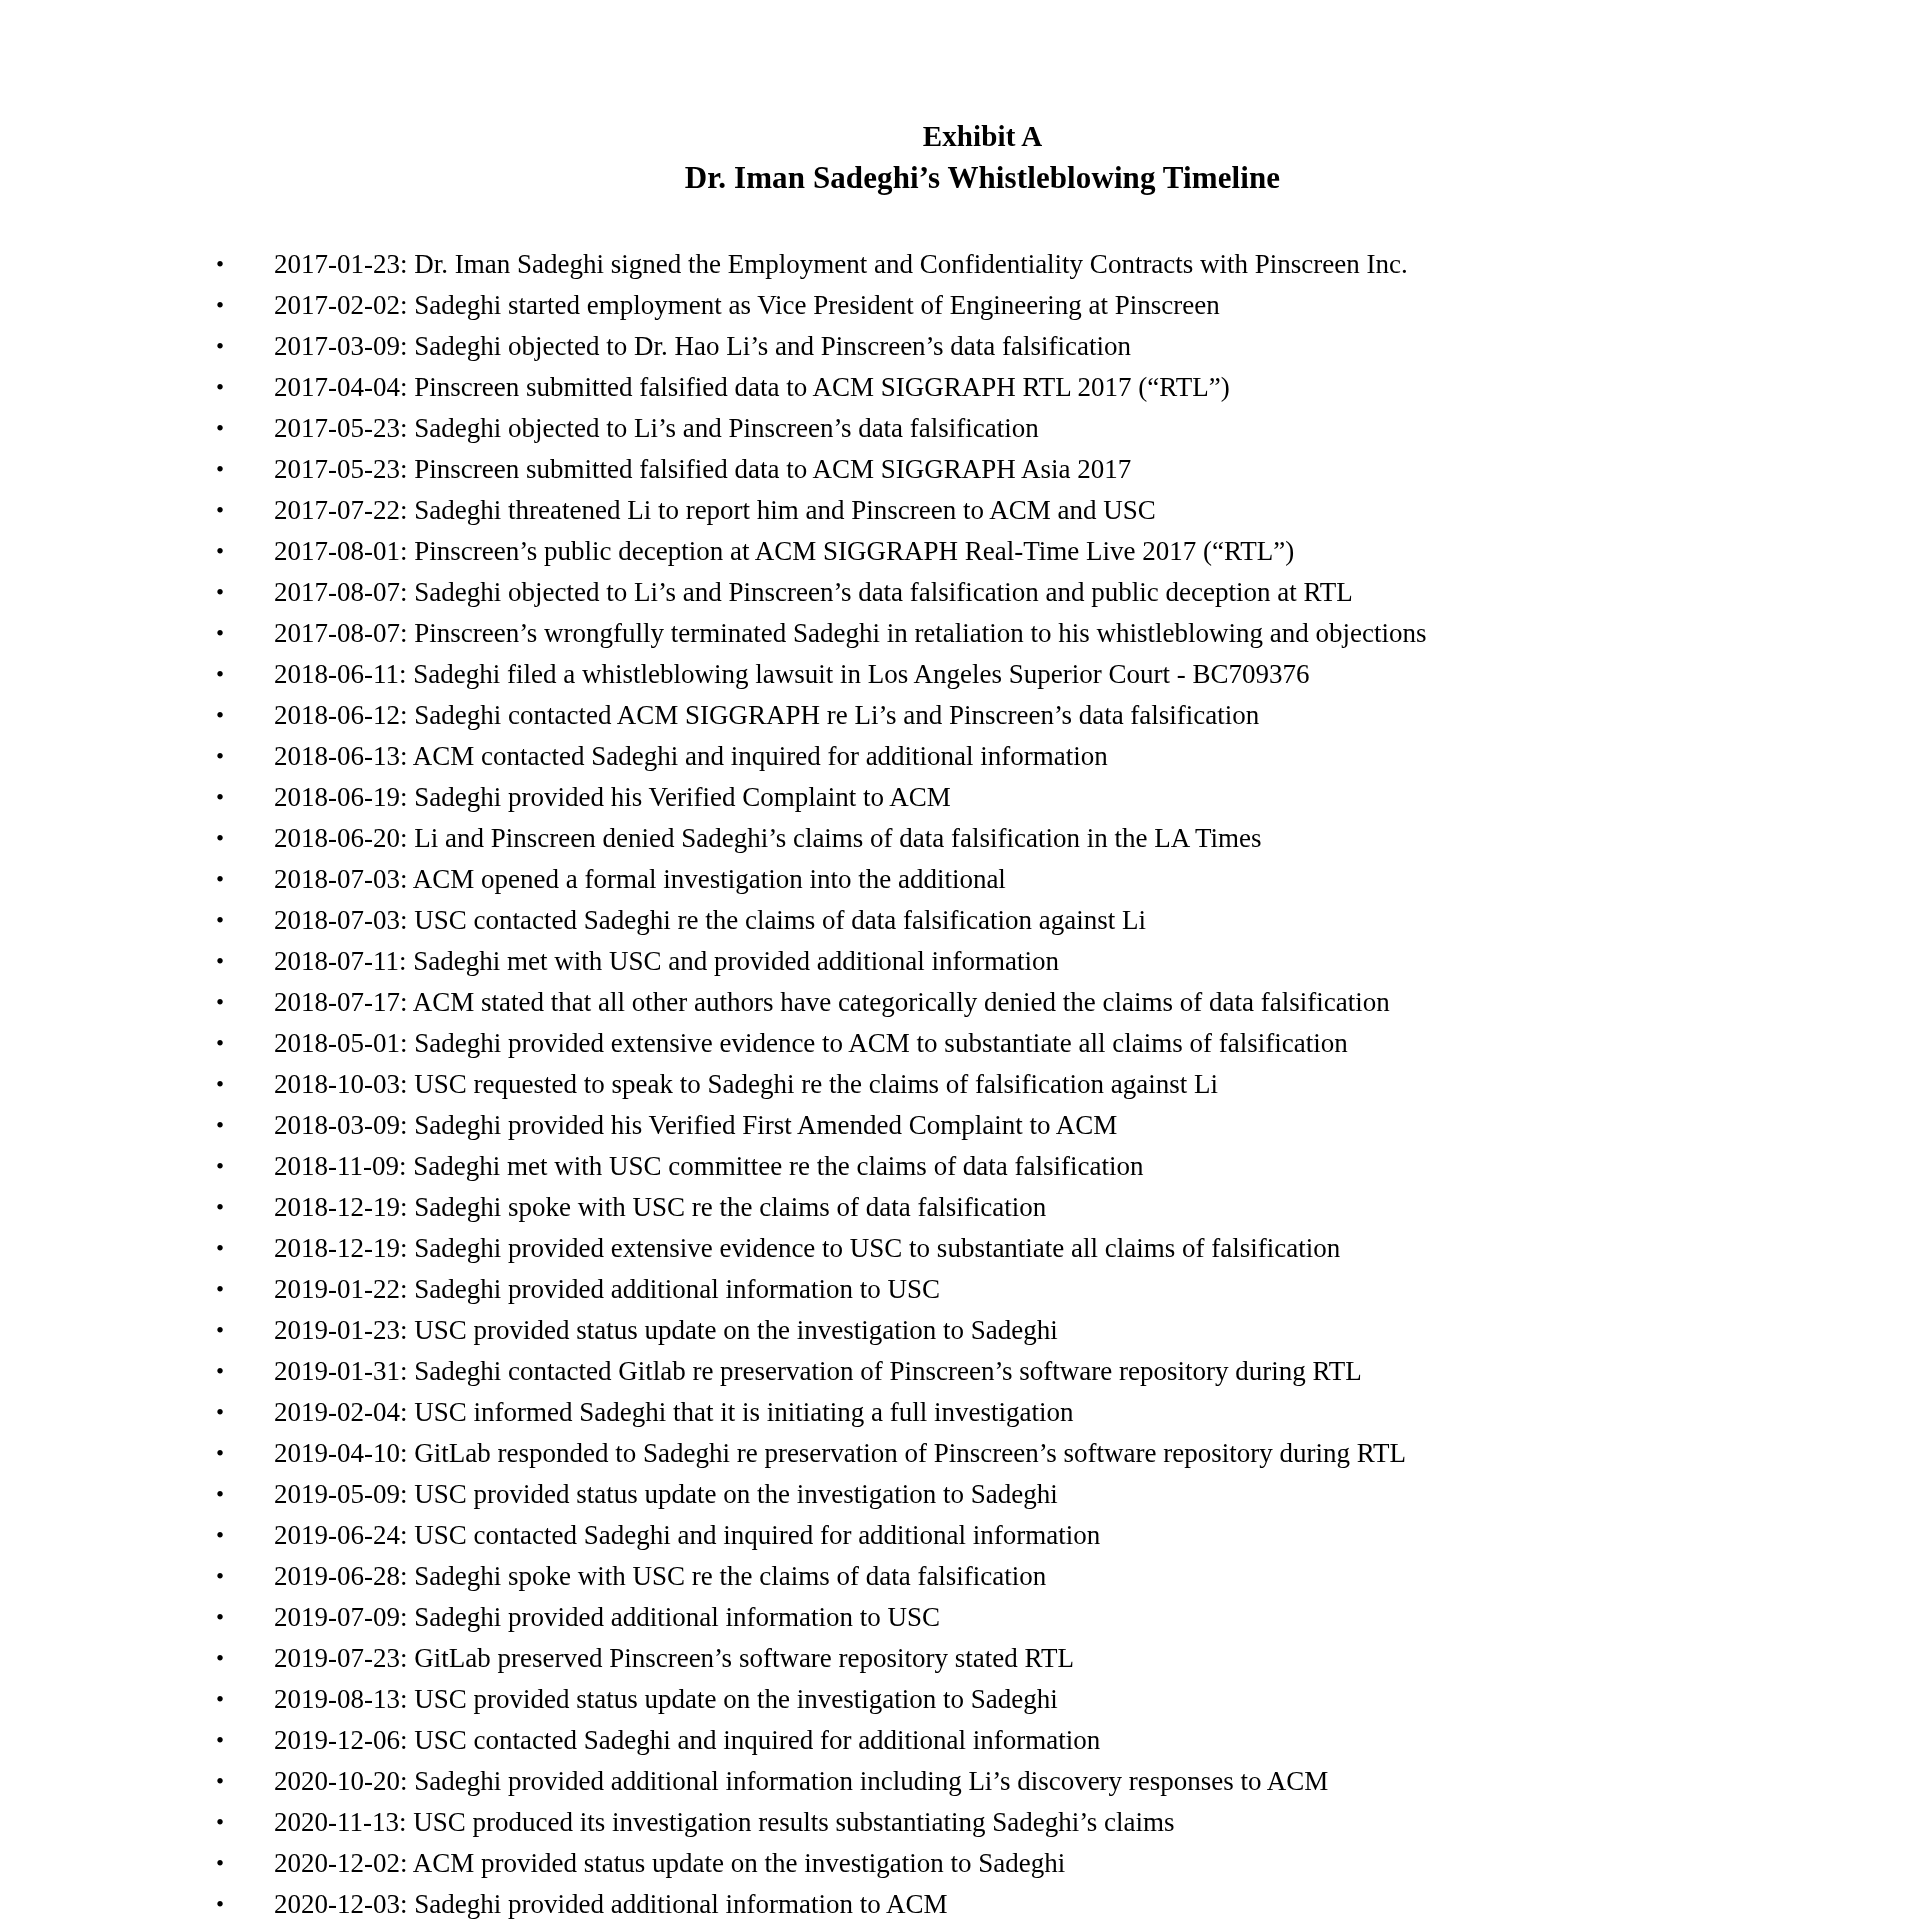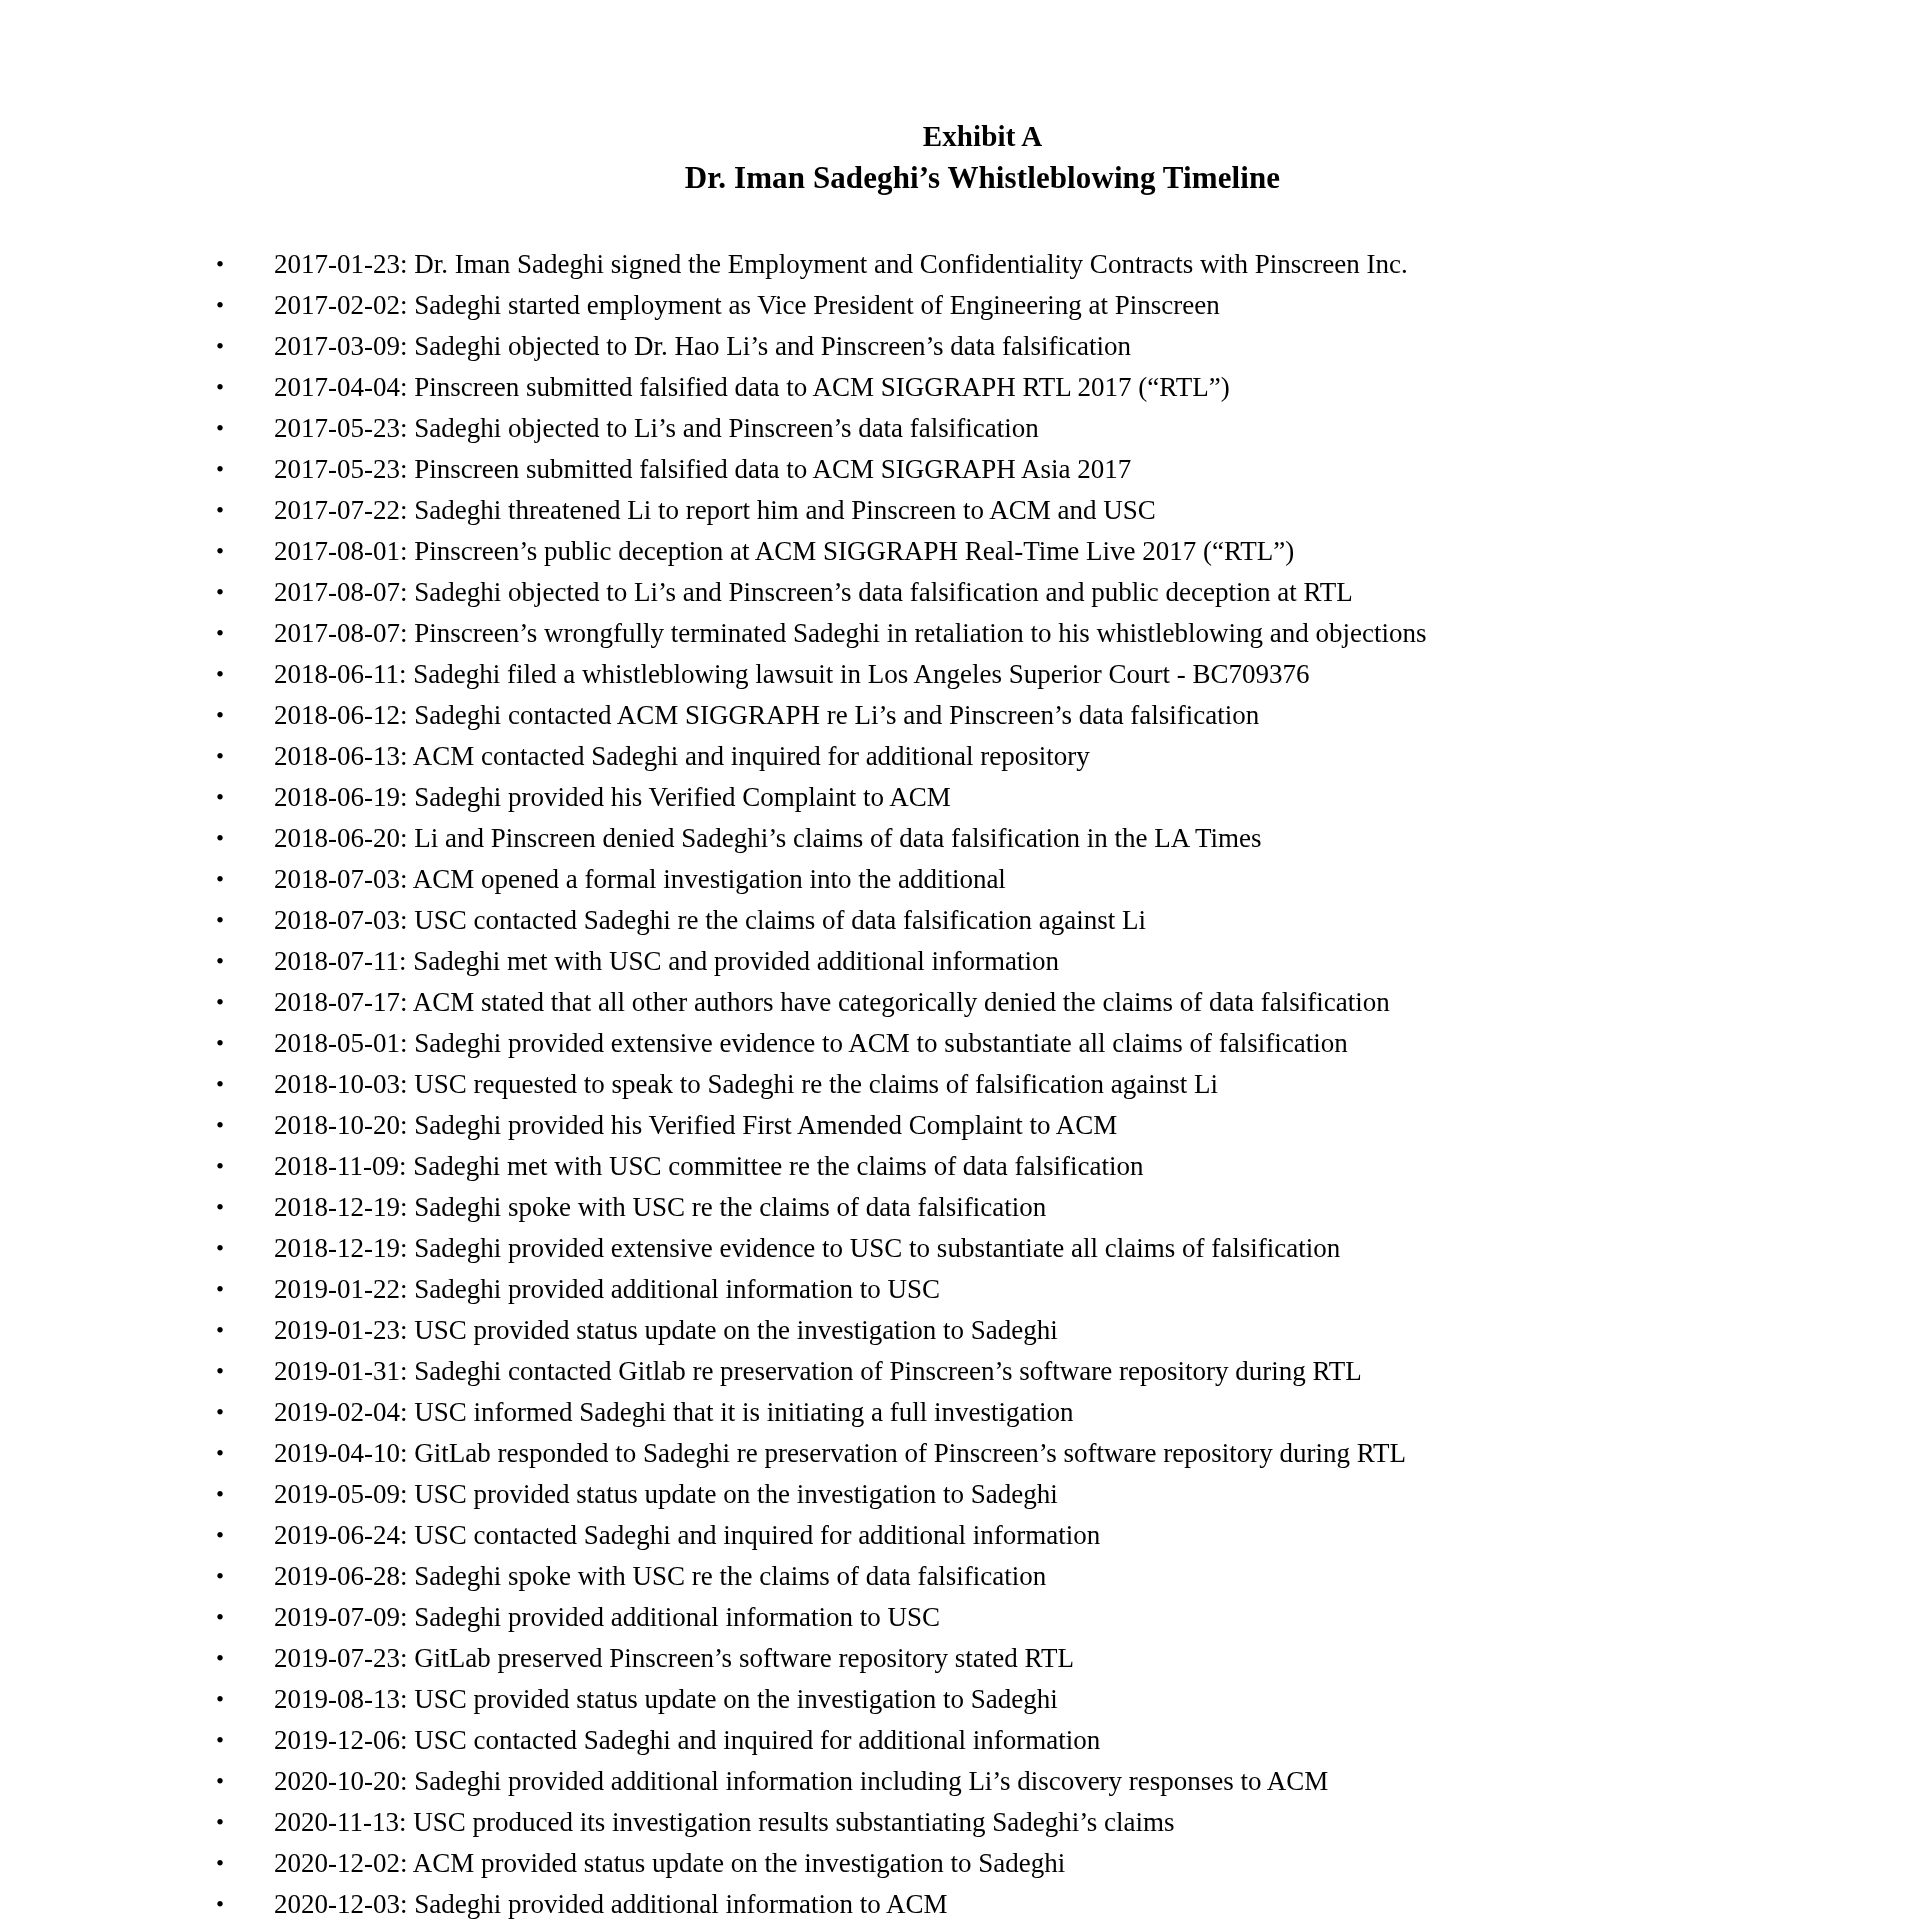--- a/index.html
+++ b/index.html
@@ -96,30 +96,30 @@
       <li class="timeline-item"><span class="bullet-marker">•</span><span class="entry-date">2017-03-09:</span><span class="entry-text"> Sadeghi objected to Dr. Hao Li’s and Pinscreen’s data falsification</span></li>
       <li class="timeline-item"><span class="bullet-marker">•</span><span class="entry-date">2017-04-04:</span><span class="entry-text"> Pinscreen submitted falsified data to ACM SIGGRAPH RTL 2017 (“RTL”)</span></li>
       <li class="timeline-item"><span class="bullet-marker">•</span><span class="entry-date">2017-05-23:</span><span class="entry-text"> Sadeghi objected to Li’s and Pinscreen’s data falsification</span></li>
       <li class="timeline-item"><span class="bullet-marker">•</span><span class="entry-date">2017-05-23:</span><span class="entry-text"> Pinscreen submitted falsified data to ACM SIGGRAPH Asia 2017</span></li>
       <li class="timeline-item"><span class="bullet-marker">•</span><span class="entry-date">2017-07-22:</span><span class="entry-text"> Sadeghi threatened Li to report him and Pinscreen to ACM and USC</span></li>
       <li class="timeline-item"><span class="bullet-marker">•</span><span class="entry-date">2017-08-01:</span><span class="entry-text"> Pinscreen’s public deception at ACM SIGGRAPH Real-Time Live 2017 (“RTL”)</span></li>
       <li class="timeline-item"><span class="bullet-marker">•</span><span class="entry-date">2017-08-07:</span><span class="entry-text"> Sadeghi objected to Li’s and Pinscreen’s data falsification and public deception at RTL</span></li>
       <li class="timeline-item"><span class="bullet-marker">•</span><span class="entry-date">2017-08-07:</span><span class="entry-text"> Pinscreen’s wrongfully terminated Sadeghi in retaliation to his whistleblowing and objections</span></li>
       <li class="timeline-item"><span class="bullet-marker">•</span><span class="entry-date">2018-06-11:</span><span class="entry-text"> Sadeghi filed a whistleblowing lawsuit in Los Angeles Superior Court - BC709376</span></li>
       <li class="timeline-item"><span class="bullet-marker">•</span><span class="entry-date">2018-06-12:</span><span class="entry-text"> Sadeghi contacted ACM SIGGRAPH re Li’s and Pinscreen’s data falsification</span></li>
-      <li class="timeline-item"><span class="bullet-marker">•</span><span class="entry-date">2018-06-13:</span><span class="entry-text"> ACM contacted Sadeghi and inquired for additional repository</span></li>
+      <li class="timeline-item"><span class="bullet-marker">•</span><span class="entry-date">2018-06-13:</span><span class="entry-text"> ACM contacted Sadeghi and inquired for additional information</span></li>
       <li class="timeline-item"><span class="bullet-marker">•</span><span class="entry-date">2018-06-19:</span><span class="entry-text"> Sadeghi provided his Verified Complaint to ACM</span></li>
       <li class="timeline-item"><span class="bullet-marker">•</span><span class="entry-date">2018-06-20:</span><span class="entry-text"> Li and Pinscreen denied Sadeghi’s claims of data falsification in the LA Times</span></li>
       <li class="timeline-item"><span class="bullet-marker">•</span><span class="entry-date">2018-07-03:</span><span class="entry-text"> ACM opened a formal investigation into the additional</span></li>
       <li class="timeline-item"><span class="bullet-marker">•</span><span class="entry-date">2018-07-03:</span><span class="entry-text"> USC contacted Sadeghi re the claims of data falsification against Li</span></li>
       <li class="timeline-item"><span class="bullet-marker">•</span><span class="entry-date">2018-07-11:</span><span class="entry-text"> Sadeghi met with USC and provided additional information</span></li>
       <li class="timeline-item"><span class="bullet-marker">•</span><span class="entry-date">2018-07-17:</span><span class="entry-text"> ACM stated that all other authors have categorically denied the claims of data falsification</span></li>
       <li class="timeline-item"><span class="bullet-marker">•</span><span class="entry-date">2018-05-01:</span><span class="entry-text"> Sadeghi provided extensive evidence to ACM to substantiate all claims of falsification</span></li>
       <li class="timeline-item"><span class="bullet-marker">•</span><span class="entry-date">2018-10-03:</span><span class="entry-text"> USC requested to speak to Sadeghi re the claims of falsification against Li</span></li>
-      <li class="timeline-item"><span class="bullet-marker">•</span><span class="entry-date">2018-10-20:</span><span class="entry-text"> Sadeghi provided his Verified First Amended Complaint to ACM</span></li>
+      <li class="timeline-item"><span class="bullet-marker">•</span><span class="entry-date">2018-03-09:</span><span class="entry-text"> Sadeghi provided his Verified First Amended Complaint to ACM</span></li>
       <li class="timeline-item"><span class="bullet-marker">•</span><span class="entry-date">2018-11-09:</span><span class="entry-text"> Sadeghi met with USC committee re the claims of data falsification</span></li>
       <li class="timeline-item"><span class="bullet-marker">•</span><span class="entry-date">2018-12-19:</span><span class="entry-text"> Sadeghi spoke with USC re the claims of data falsification</span></li>
       <li class="timeline-item"><span class="bullet-marker">•</span><span class="entry-date">2018-12-19:</span><span class="entry-text"> Sadeghi provided extensive evidence to USC to substantiate all claims of falsification</span></li>
       <li class="timeline-item"><span class="bullet-marker">•</span><span class="entry-date">2019-01-22:</span><span class="entry-text"> Sadeghi provided additional information to USC</span></li>
       <li class="timeline-item"><span class="bullet-marker">•</span><span class="entry-date">2019-01-23:</span><span class="entry-text"> USC provided status update on the investigation to Sadeghi</span></li>
       <li class="timeline-item"><span class="bullet-marker">•</span><span class="entry-date">2019-01-31:</span><span class="entry-text"> Sadeghi contacted Gitlab re preservation of Pinscreen’s software repository during RTL</span></li>
       <li class="timeline-item"><span class="bullet-marker">•</span><span class="entry-date">2019-02-04:</span><span class="entry-text"> USC informed Sadeghi that it is initiating a full investigation</span></li>
       <li class="timeline-item"><span class="bullet-marker">•</span><span class="entry-date">2019-04-10:</span><span class="entry-text"> GitLab responded to Sadeghi re preservation of Pinscreen’s software repository during RTL</span></li>
       <li class="timeline-item"><span class="bullet-marker">•</span><span class="entry-date">2019-05-09:</span><span class="entry-text"> USC provided status update on the investigation to Sadeghi</span></li>
       <li class="timeline-item"><span class="bullet-marker">•</span><span class="entry-date">2019-06-24:</span><span class="entry-text"> USC contacted Sadeghi and inquired for additional information</span></li>

